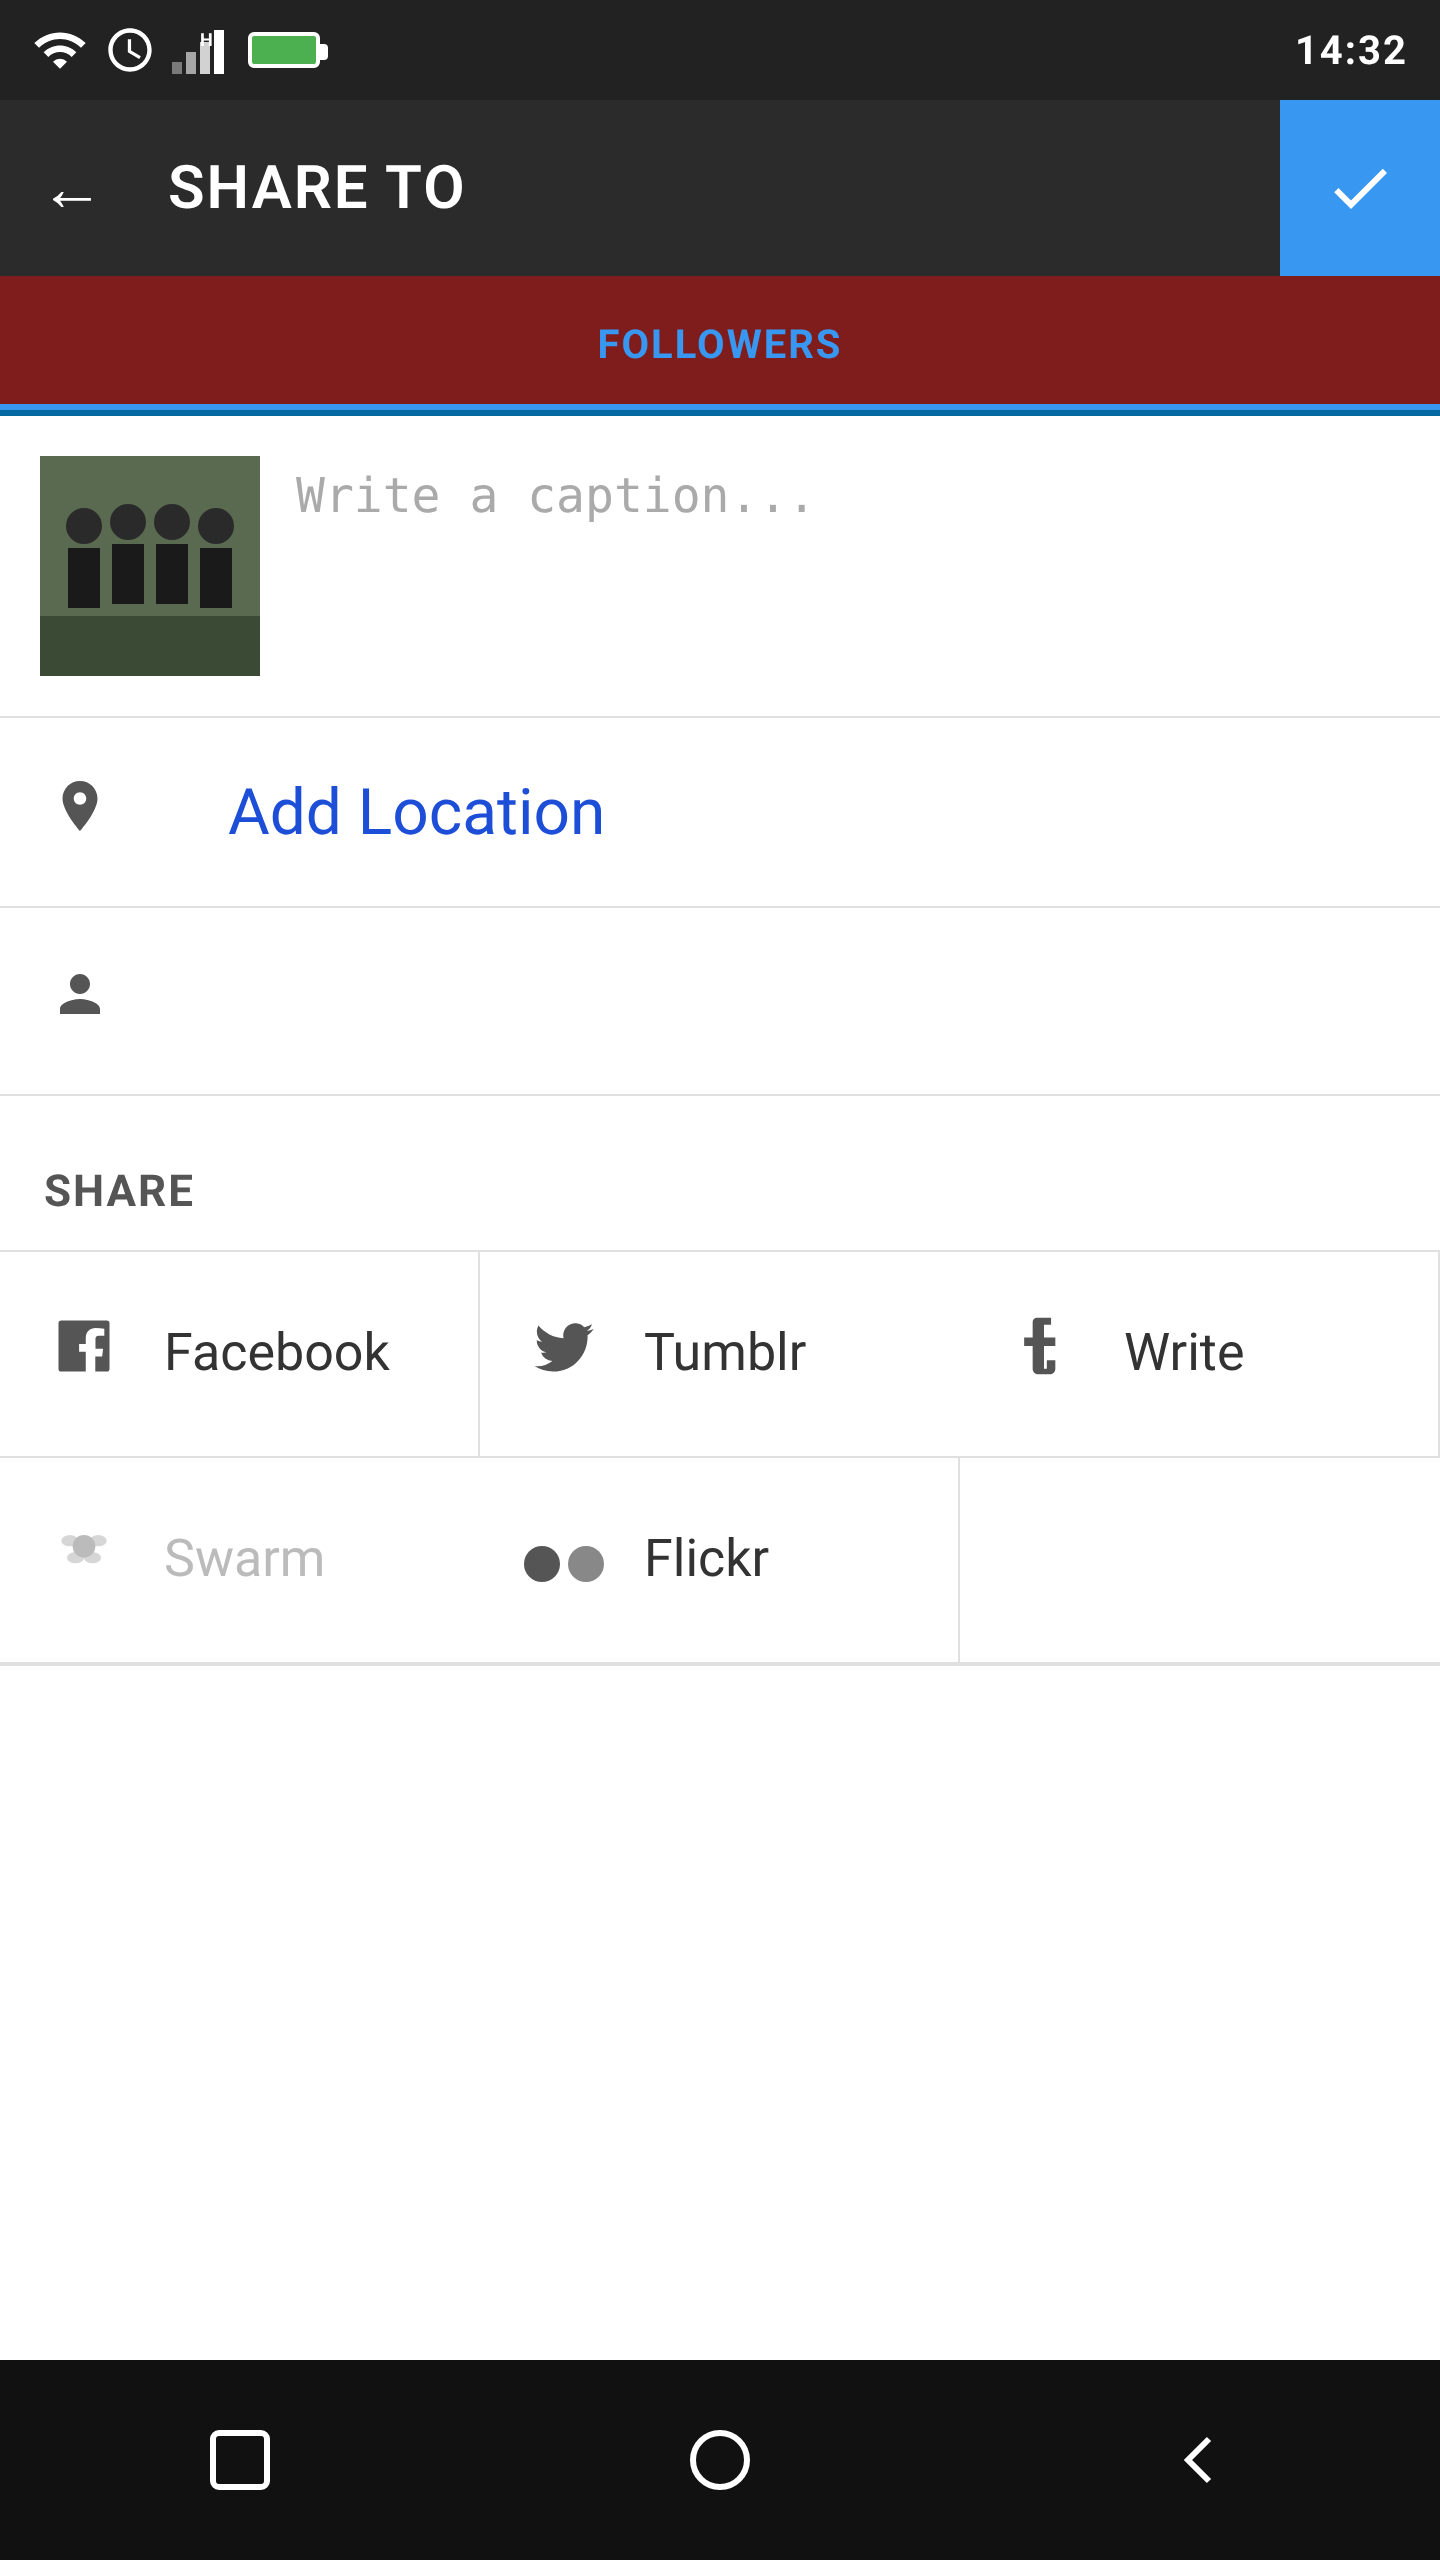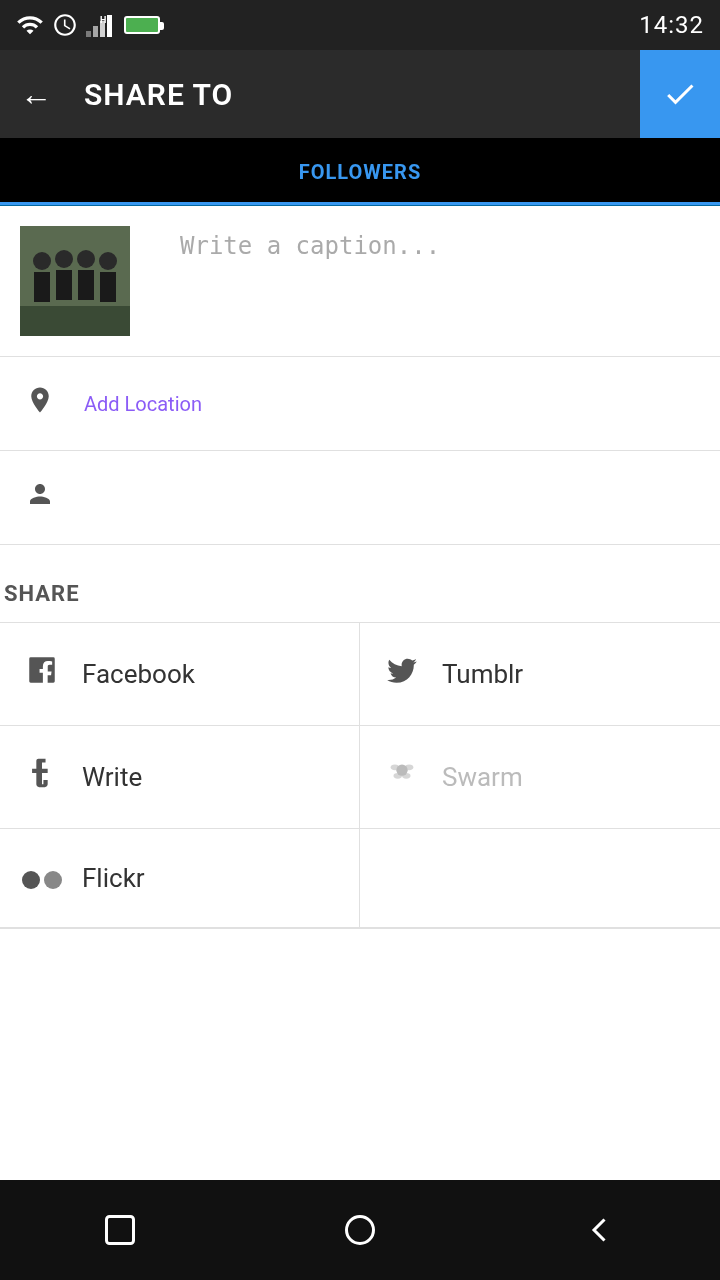--- a/index.html
+++ b/index.html
@@ -20,21 +20,21 @@
       display: flex;
       align-items: center;
       justify-content: space-between;
       padding: 0 16px;
       color: #fff;
       font-size: 20px;
       flex-shrink: 0;
     }
     .status-left { display: flex; align-items: center; gap: 8px; }
     .status-right { display: flex; align-items: center; gap: 10px; font-size: 18px; }
-    .status-time { font-size: 24px; font-weight: 400; letter-spacing: 1px; }
+    .status-time { font-size: 20px; font-weight: 700; letter-spacing: 1px; }
     .battery-icon {
       display: inline-block;
       width: 36px; height: 18px;
       border: 2px solid #fff;
       border-radius: 3px;
       position: relative;
       background: #4caf50;
     }
     .battery-icon::after {
       content: '';
@@ -76,22 +76,22 @@
       align-items: center;
       justify-content: center;
       cursor: pointer;
       margin-right: -20px;
     }
     .toolbar-check svg { width: 36px; height: 36px; }
 
     
     .tabs {
       display: flex;
-      border-bottom: 1px solid #0369a1;
-      background: #000000;
+      border-bottom: 3px solid #0369a1;
+      background: #7f1d1d;
       flex-shrink: 0;
       gap: 48px;
     }
     .tab {
       flex: 1;
       text-align: center;
       padding: 22px 0 18px;
       font-size: 20px;
       font-weight: 700;
       letter-spacing: 1px;
@@ -124,52 +124,51 @@
     .caption-input {
       flex: 1;
       border: none;
       outline: none;
       font-size: 24px;
       color: #3b82f6;
       resize: none;
       min-height: 80px;
       padding-top: 6px;
       background: transparent;
-      margin-left: 32px;
     }
     .caption-input::placeholder { color: #aaa; }
 
     
     .option-row {
       display: flex;
       align-items: center;
       padding: 28px 20px;
       border-bottom: 1px solid #e0e0e0;
       gap: 24px;
       cursor: pointer;
     }
     .option-icon { color: #555; font-size: 28px; width: 40px; text-align: center; }
-    .option-label { font-size: 20px; color: #8b5cf6; }
+    .option-label { font-size: 32px; color: #1d4ed8; margin-left: 30px; }
 
     
     .share-header {
-      padding: 36px 4px 16px;
+      padding: 36px 22px 16px;
       font-size: 22px;
       font-weight: 700;
       color: #555;
       letter-spacing: 1px;
     }
     .share-divider {
       height: 1px;
       background: #e0e0e0;
       margin: 0;
     }
     .share-grid {
       display: grid;
-      grid-template-columns: 1fr 1fr;
+      grid-template-columns: 1fr 1fr 1fr;
       border-bottom: 1px solid #e0e0e0;
     }
     .share-item {
       display: flex;
       align-items: center;
       padding: 30px 20px;
       gap: 18px;
       cursor: pointer;
       border-bottom: 1px solid #e0e0e0;
     }

